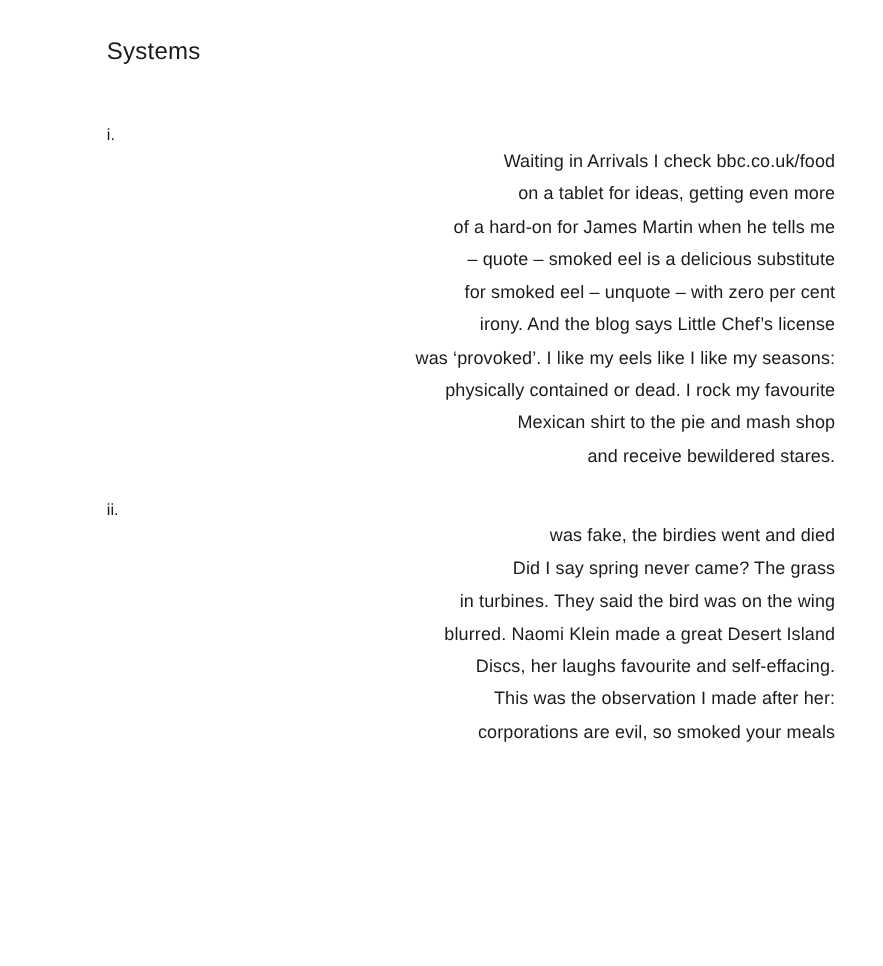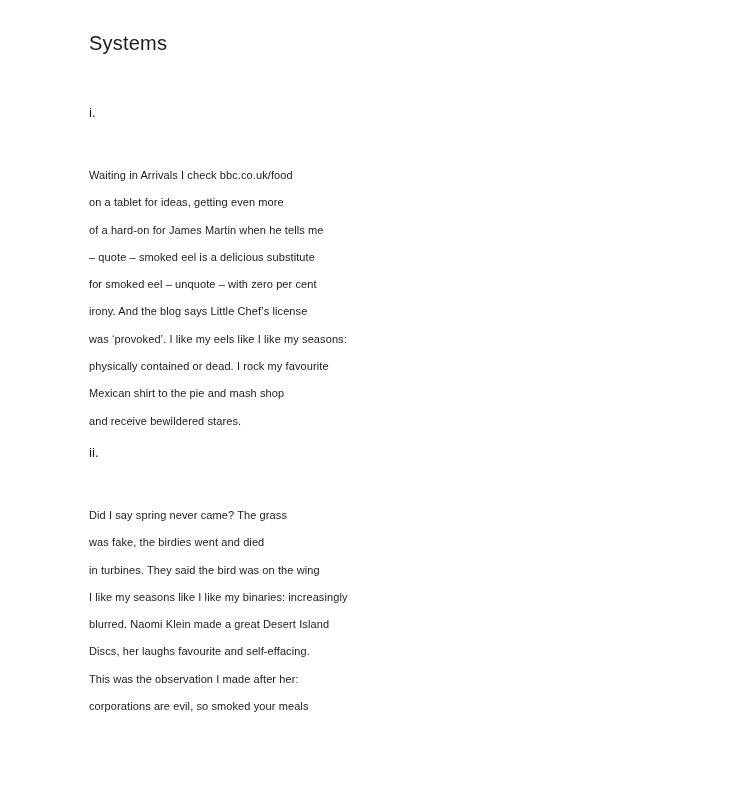--- a/index.html
+++ b/index.html
@@ -25,28 +25,28 @@
     letter-spacing: 0.2px;
   }
   .section-label {
     font-size: 13.5px;
     line-height: 16px;
   }
   .section-label.first {
     margin-top: 49px;
   }
   .section-label.second {
-    margin-top: 10px;
+    margin-top: 23px;
   }
   .stanza {
-    margin-top: 41px;
-    font-size: 11px;
+    font-size: 15px;
     line-height: 27.3px;
     letter-spacing: 0.1px;
     white-space: nowrap;
+    text-align: right;
   }
   .poem-line {
     display: block;
   }
 </style>
 </head>
 <body>
 
 <div class="page">
 
@@ -63,23 +63,22 @@
     <span class="poem-line">irony. And the blog says Little Chef’s license</span>
     <span class="poem-line">was ‘provoked’. I like my eels like I like my seasons:</span>
     <span class="poem-line">physically contained or dead. I rock my favourite</span>
     <span class="poem-line">Mexican shirt to the pie and mash shop</span>
     <span class="poem-line">and receive bewildered stares.</span>
   </div>
 
   <div class="section-label second">ii.</div>
 
   <div class="stanza">
+    <span class="poem-line">was fake, the birdies went and died</span>
     <span class="poem-line">Did I say spring never came? The grass</span>
-    <span class="poem-line">was fake, the birdies went and died</span>
     <span class="poem-line">in turbines. They said the bird was on the wing</span>
-    <span class="poem-line">I like my seasons like I like my binaries: increasingly</span>
     <span class="poem-line">blurred. Naomi Klein made a great Desert Island</span>
     <span class="poem-line">Discs, her laughs favourite and self-effacing.</span>
     <span class="poem-line">This was the observation I made after her:</span>
     <span class="poem-line">corporations are evil, so smoked your meals</span>
   </div>
 
 </div>
 
 </body></html>

